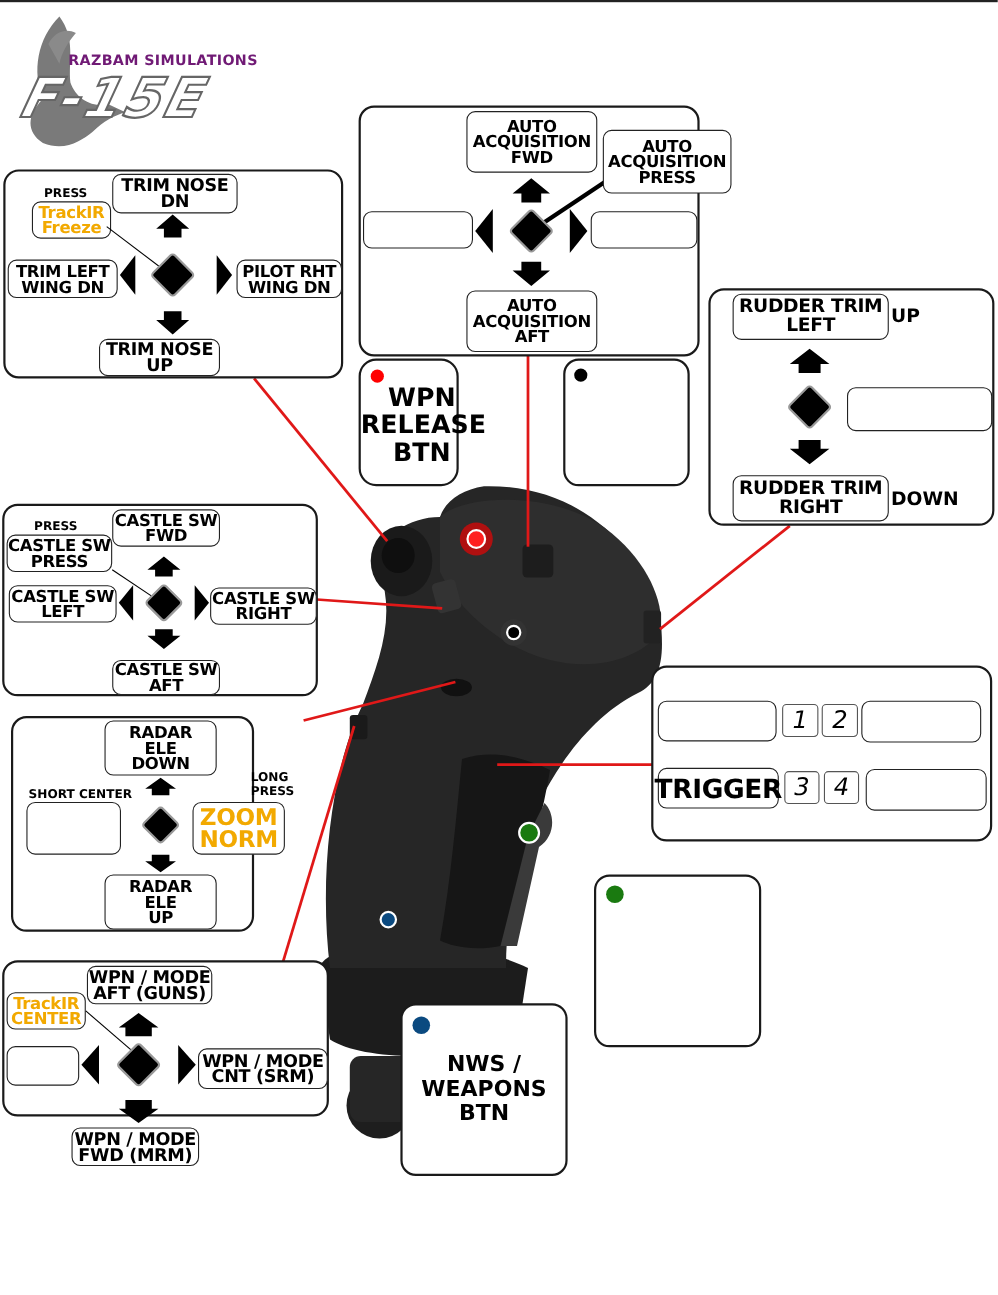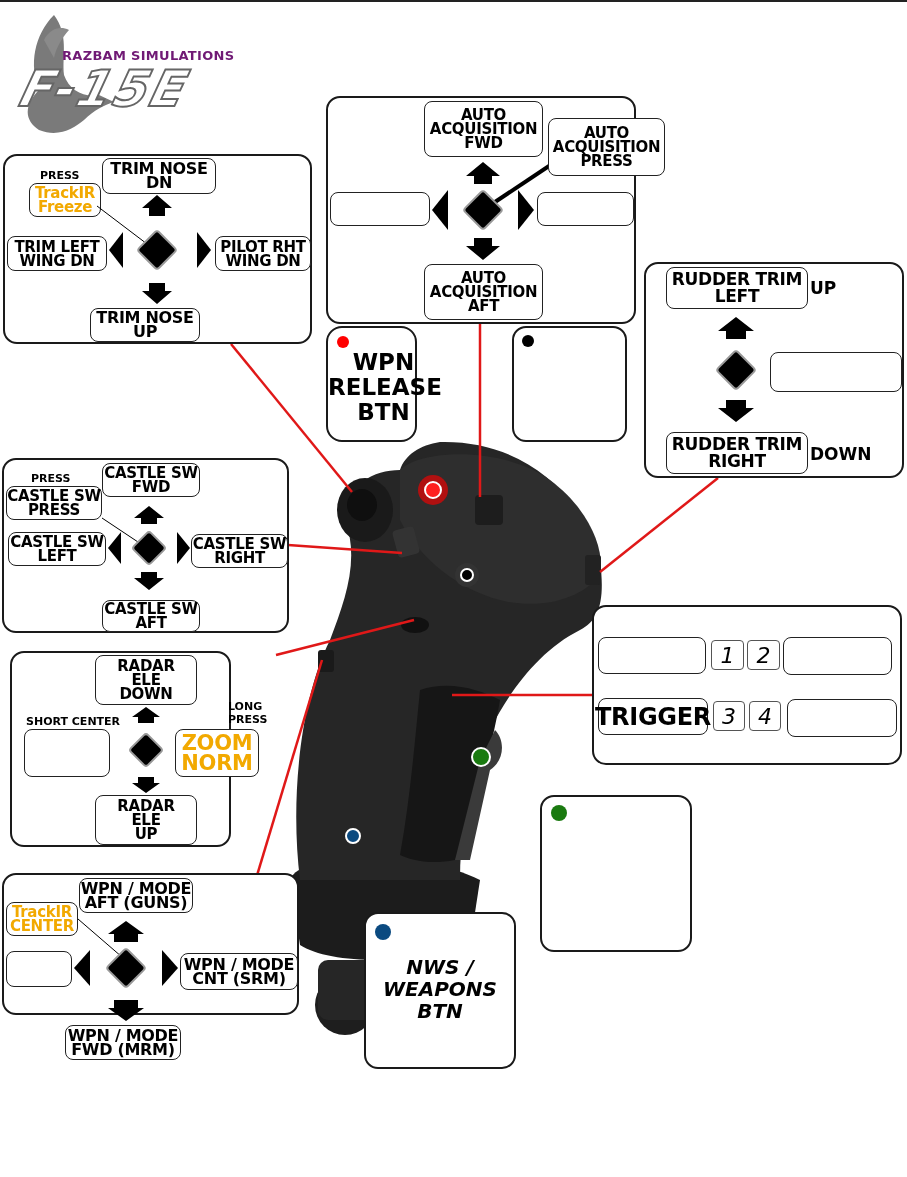--- a/index.html
+++ b/index.html
@@ -216,16 +216,16 @@
     <rect x="108" y="79" width="28" height="28" rx="3" transform="rotate(45 122 93)" fill="#000" stroke="#999" stroke-width="2"></rect>
   </svg>
 </div>
 
 <div class="panel" style="left:540px;top:795px;width:152px;height:157px;">
   <div class="dot" style="left:9px;top:8px;width:16px;height:16px;background:#1a7a10;"></div>
 </div>
 
 <div class="panel" style="left:364px;top:912px;width:152px;height:157px;">
   <div class="dot" style="left:9px;top:10px;width:16px;height:16px;background:#0b4a80;"></div>
-  <div class="big" style="left:0;top:42px;width:148px;font-size:20px;line-height:22px;font-style:italic;">NWS /
+  <div class="big" style="left:0;top:42px;width:148px;font-size:20px;line-height:22px;">NWS /
 WEAPONS
 BTN</div>
 </div>
 
 </body></html>

